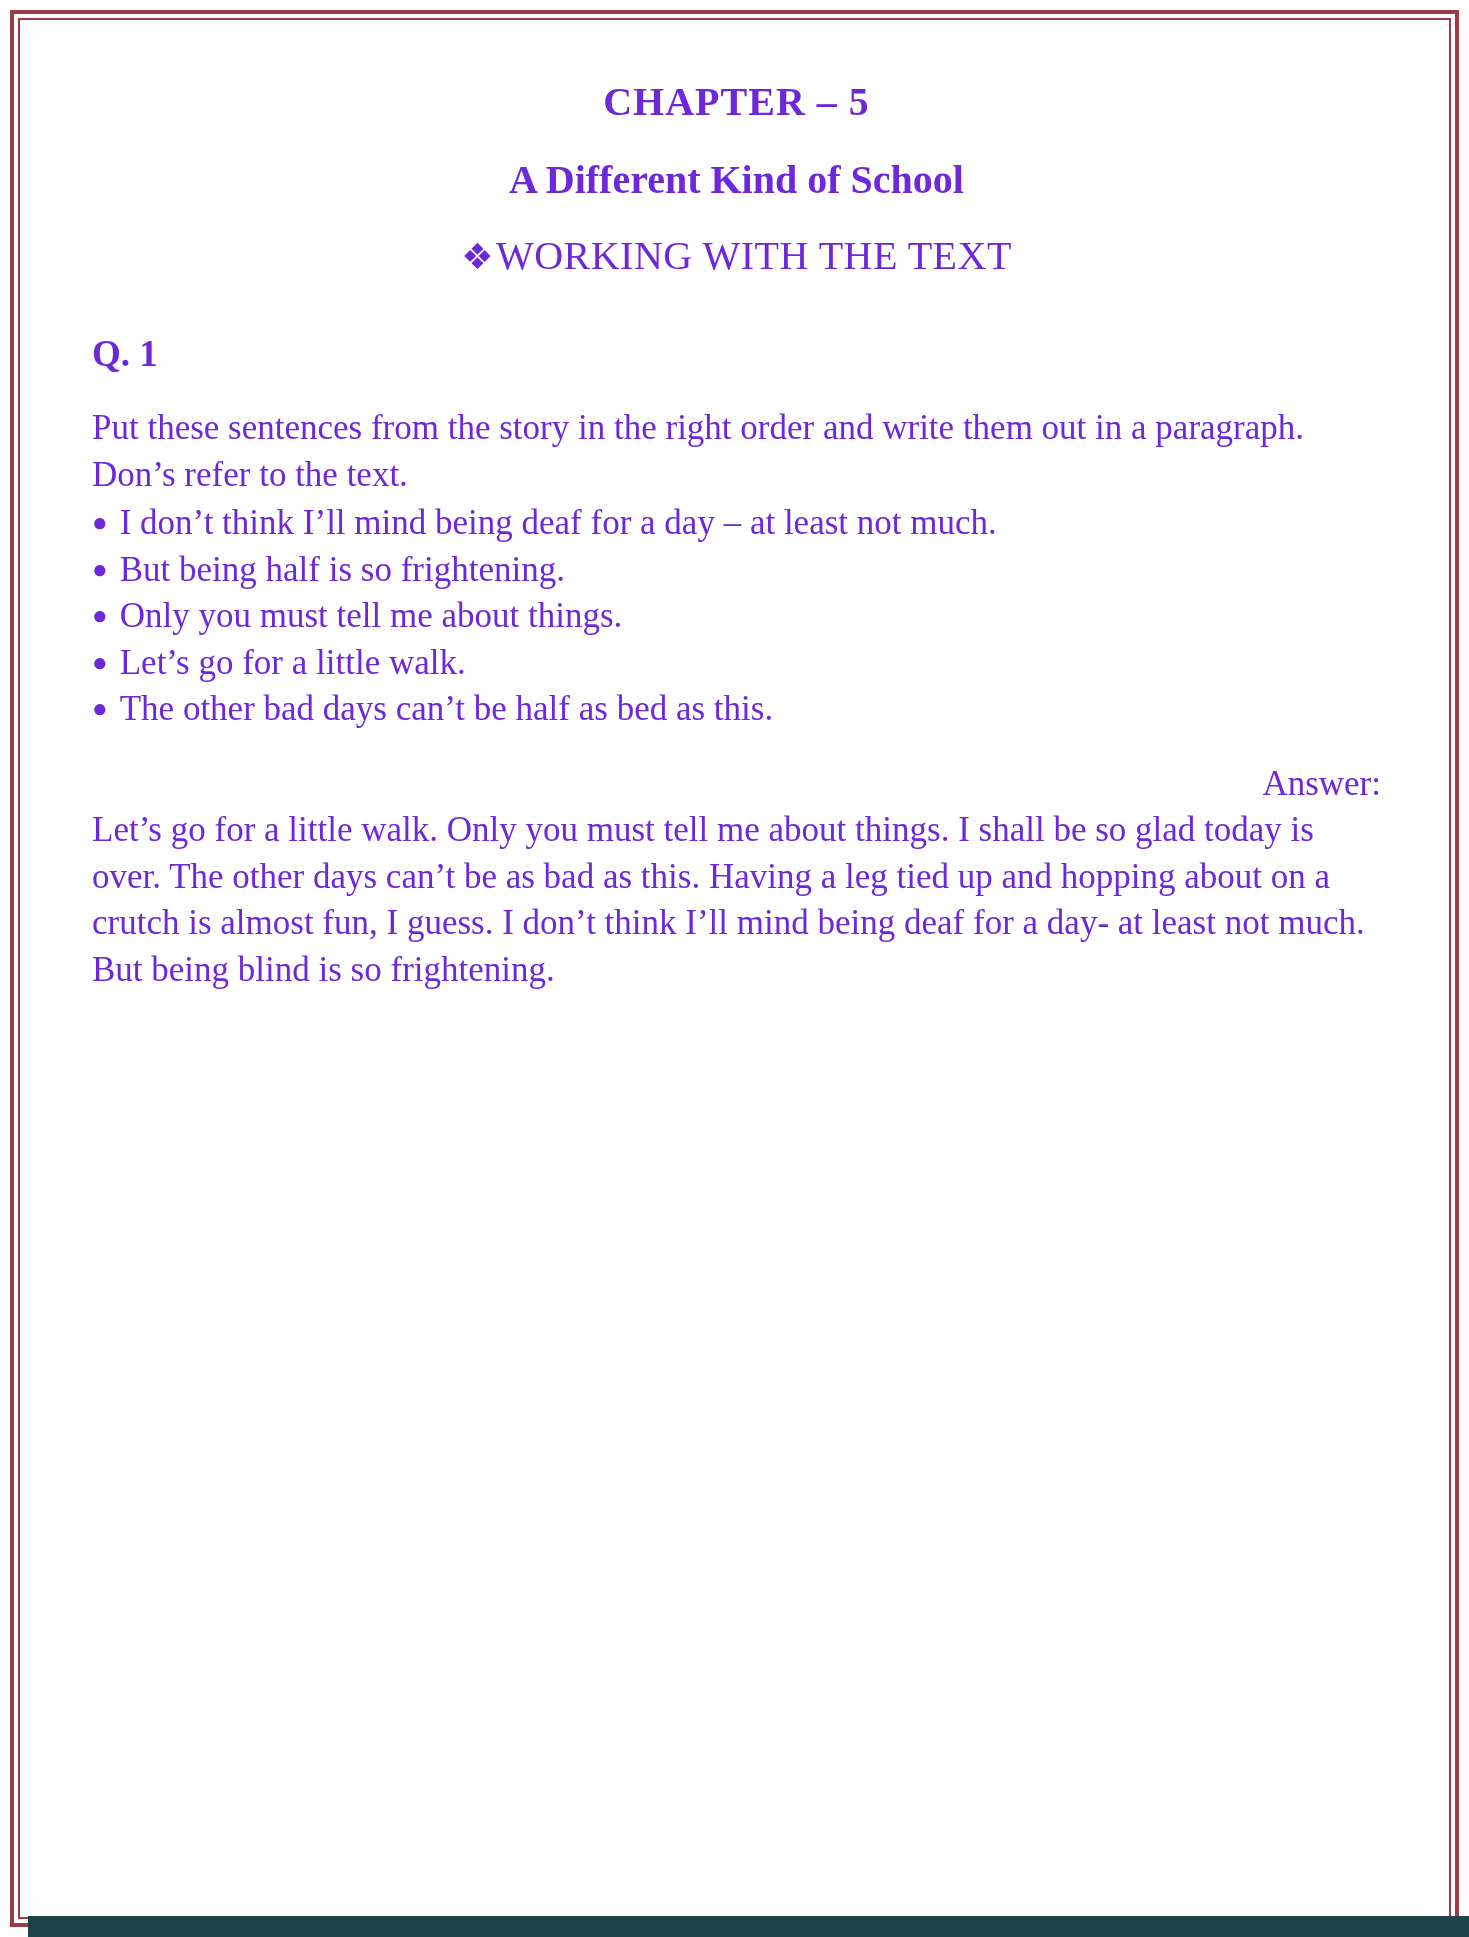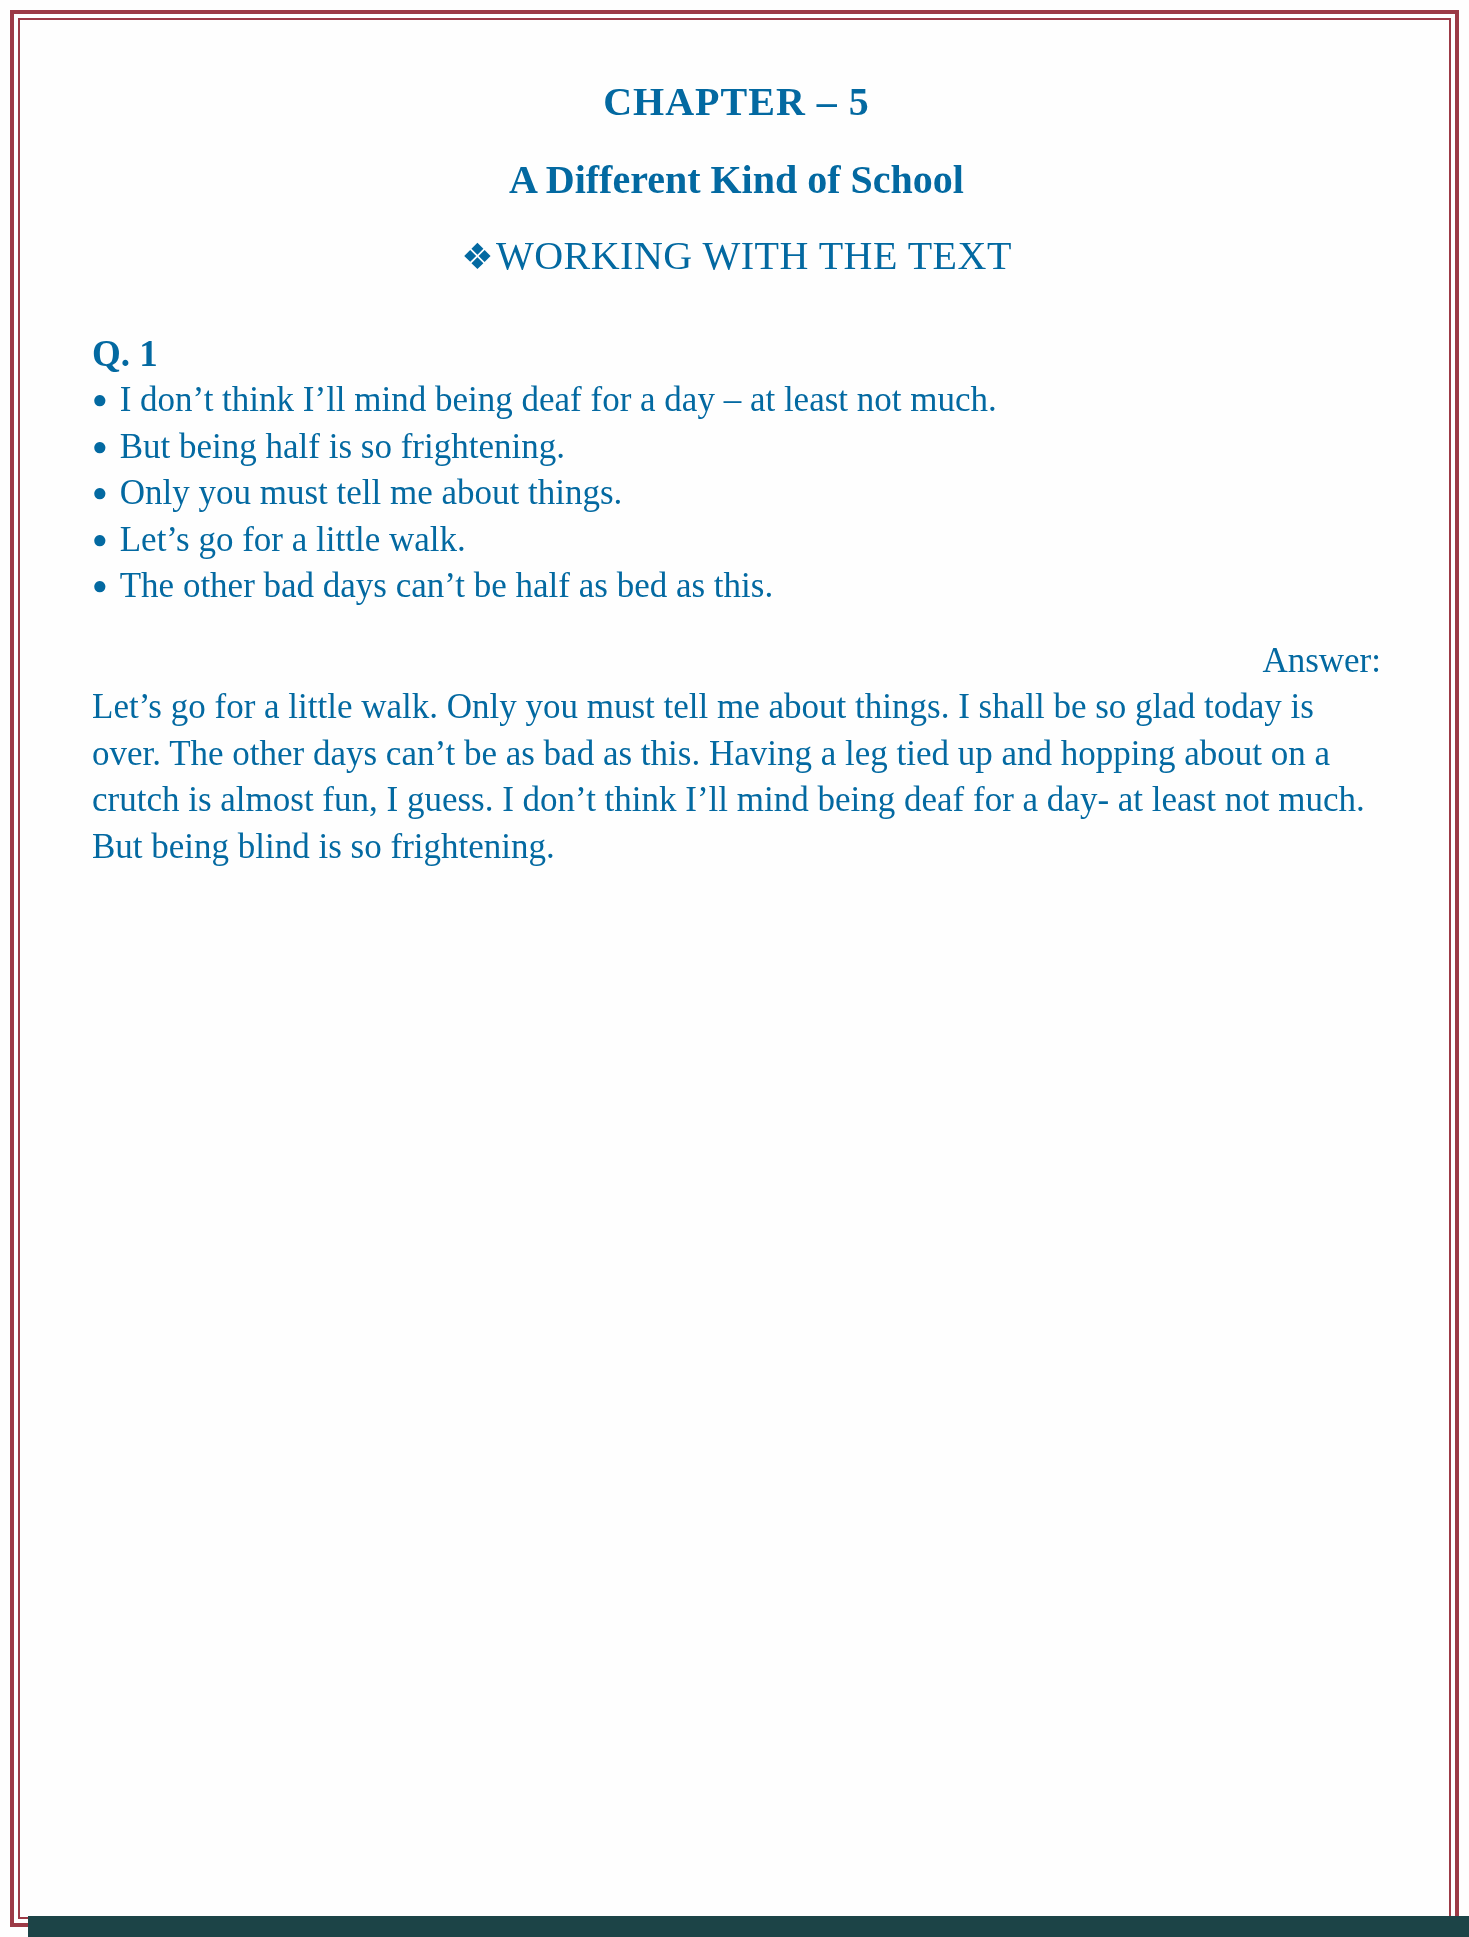--- a/index.html
+++ b/index.html
@@ -8,21 +8,21 @@
     background: #ffffff;
   }
   .page {
     position: relative;
     width: 1469px;
     height: 1937px;
     margin: 0 auto;
     background: #fefefe;
     overflow: hidden;
     font-family: "Liberation Serif", "DejaVu Serif", serif;
-    color: #0369a1;
+    color: #6d28d9;
   }
   .frame-outer {
     position: absolute;
     inset: 10px;
     border: 4px solid #9c3a46;
   }
   .frame-inner {
     position: absolute;
     inset: 4px;
     border: 2px solid #9c3a46;
@@ -104,20 +104,21 @@
     <div class="frame-inner"></div>
   </div>
 
   <div class="content">
     <h1 class="h-chapter">CHAPTER – 5</h1>
     <h2 class="h-title">A Different Kind of School</h2>
     <h3 class="h-section"><span class="marker">❖</span><span>WORKING WITH THE TEXT</span></h3>
 
     <p class="q-label">Q. 1</p>
 
+    <p class="body prompt">Put these sentences from the story in the right order and write them out in a paragraph. Don’s refer to the text.</p>
 
     <div class="bullets">
 
 
 
         <p class="body bullet-line"><span class="bullet">●</span><span>I don’t think I’ll mind being deaf for a day – at least not much.</span></p>
 
         <p class="body bullet-line"><span class="bullet">●</span><span>But being half is so frightening.</span></p>
 
         <p class="body bullet-line"><span class="bullet">●</span><span>Only you must tell me about things.</span></p>

